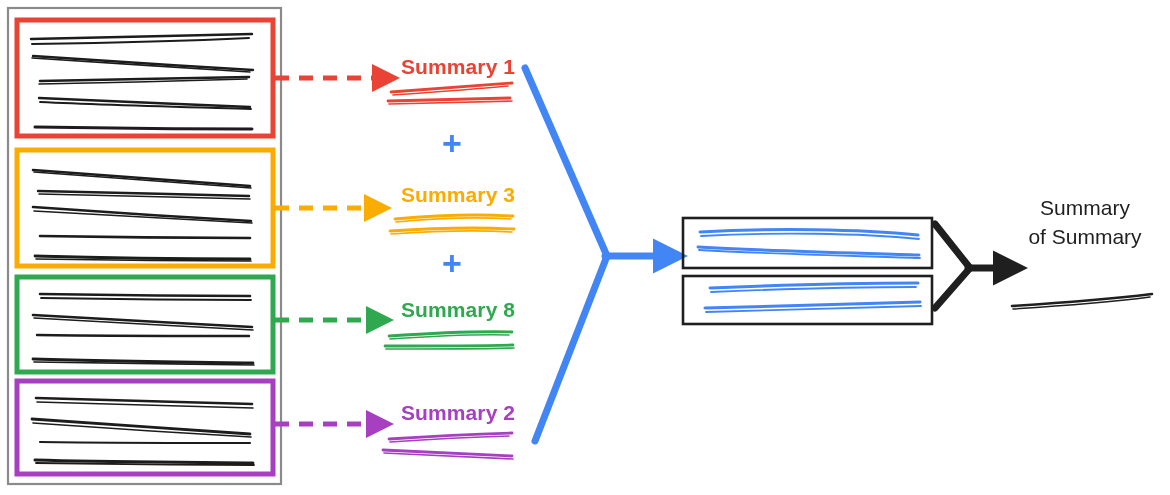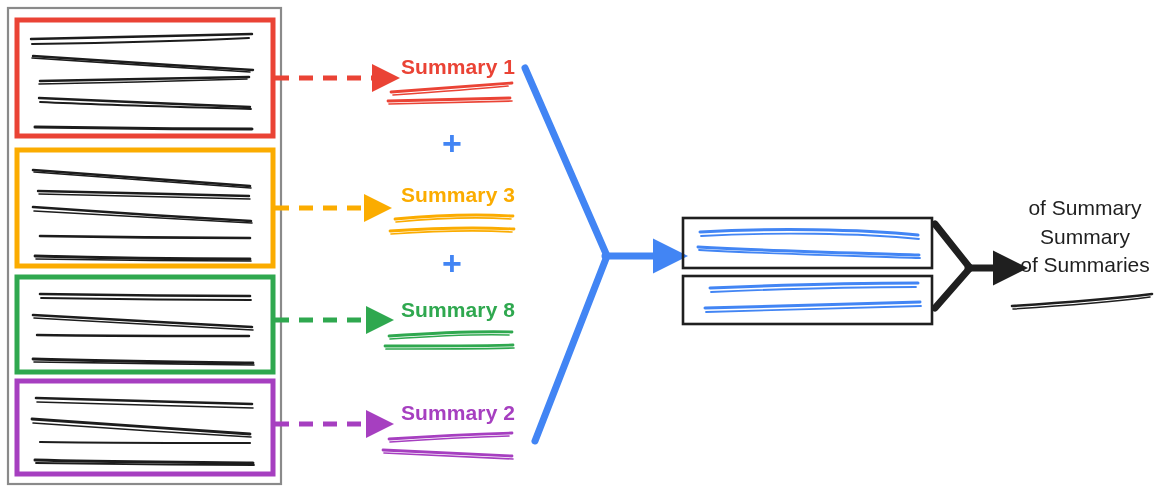--- a/index.html
+++ b/index.html
@@ -209,18 +209,17 @@
   <div class="lbl summary-label" style="left:401px; top:298px; color:#2fa84f;">Summary 8</div>
   <div class="lbl summary-label" style="left:401px; top:401px; color:#a63fc0;">Summary 2</div>
 
   <div class="lbl plus-sign" style="left:442px; top:123px;">+</div>
   <div class="lbl plus-sign" style="left:442px; top:243px;">+</div>
 
 
   <div style="position:absolute; left:1005px; top:194px; width:160px; color:#1f1f1f;
               font-family:'Liberation Sans',sans-serif; font-weight:400; font-size:21px;
               text-align:center; line-height:1.36;">
+    <div>Summary</div>
     <div>of Summary</div>
-    <div>Summary</div>
-    <div>of Summaries</div>
   </div>
 
 </div>
 
 </body></html>

